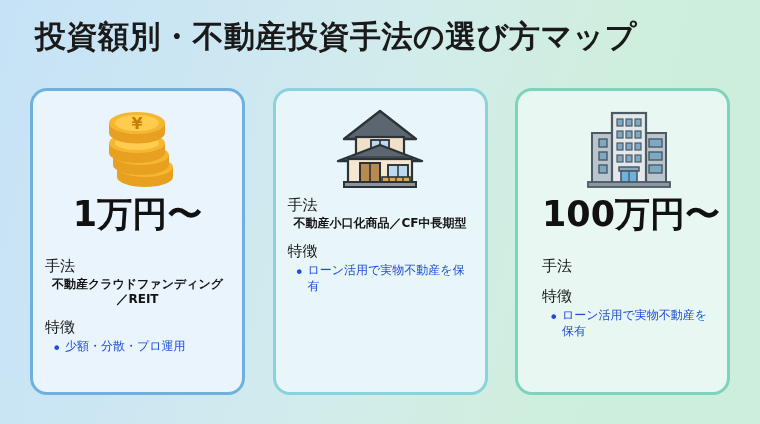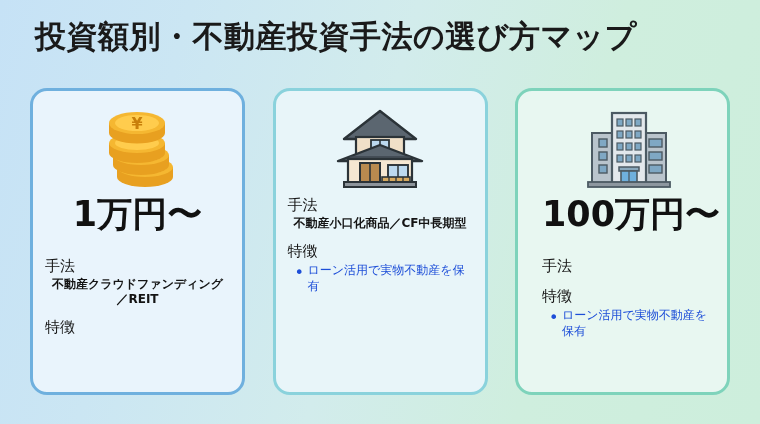--- a/index.html
+++ b/index.html
@@ -177,20 +177,23 @@
 
       <div class="section">
         <div class="section-label">手法</div>
         <div class="method-text">不動産クラウドファンディング／REIT</div>
       </div>
 
       <div class="spacer-sm"></div>
 
       <div class="section">
         <div class="section-label">特徴</div>
+        <ul class="feature-list">
+          <li class="feature-item">少額・分散・プロ運用</li>
+        </ul>
       </div>
     </div>
 
     <div class="card tone-teal">
       <div class="icon-wrap">
         <svg width="92" height="84" viewBox="0 0 92 84" aria-hidden="true">
 
           <path d="M46 6 L82 34 L10 34 Z" fill="#5b6670" stroke="#2b3338" stroke-width="2.4" stroke-linejoin="round"></path>
 
           <rect x="22" y="32" width="48" height="18" fill="#f0e0c8" stroke="#2b3338" stroke-width="2.2"></rect>

